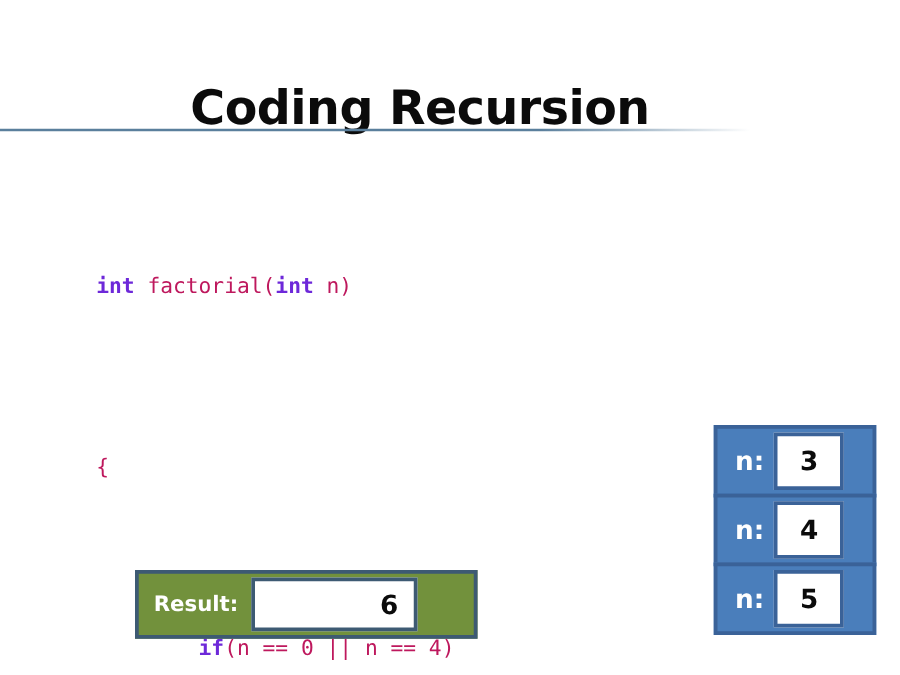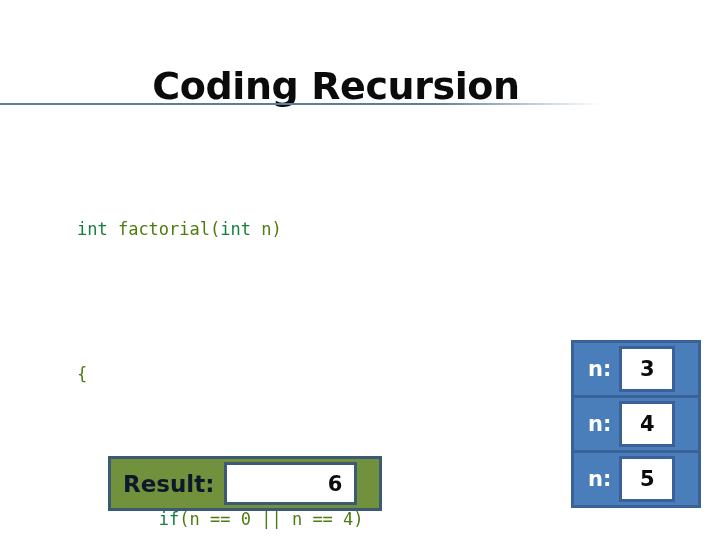--- a/index.html
+++ b/index.html
@@ -47,41 +47,41 @@
     position: absolute;
     left: 36px;
     top: 128px;
     font-family: "DejaVu Sans Mono", monospace;
     font-size: 17px;
     line-height: 29px;
     color: #111111;
     white-space: pre;
   }
   .code-line { white-space: pre; }
-  .kw { color: #15803d; }
-  .id { color: #4d7c0f; }
+  .kw { color: #6d28d9; font-weight: bold; }
+  .id { color: #be185d; }
 
   
   .result-box {
     position: absolute;
     left: 108px;
     top: 456px;
     width: 274px;
     height: 55px;
     background: #72913c;
     border: 3px solid #3d5a73;
     box-sizing: border-box;
     display: flex;
     align-items: center;
   }
   .result-label {
     font-family: "DejaVu Sans", sans-serif;
     font-weight: bold;
-    font-size: 23px;
-    color: #0f172a;
+    font-size: 17px;
+    color: #ffffff;
     padding-left: 12px;
     padding-right: 10px;
     white-space: nowrap;
   }
   .result-field {
     background: #ffffff;
     border: 3px solid #3d5a73;
     box-sizing: border-box;
     width: 133px;
     height: 43px;

